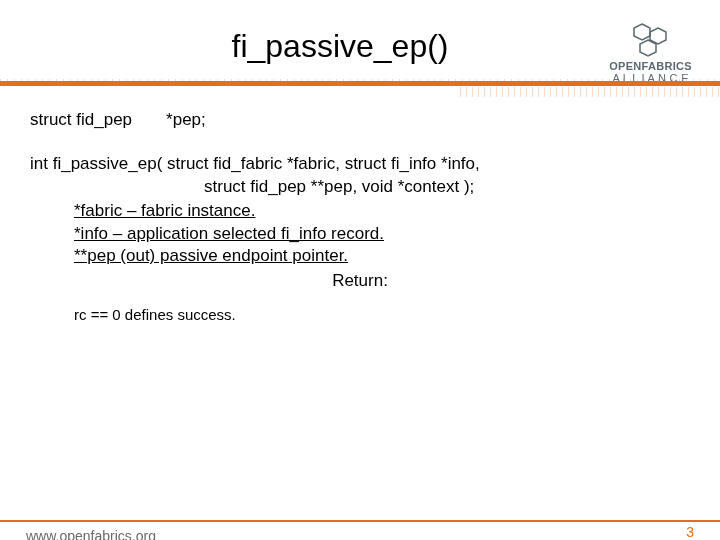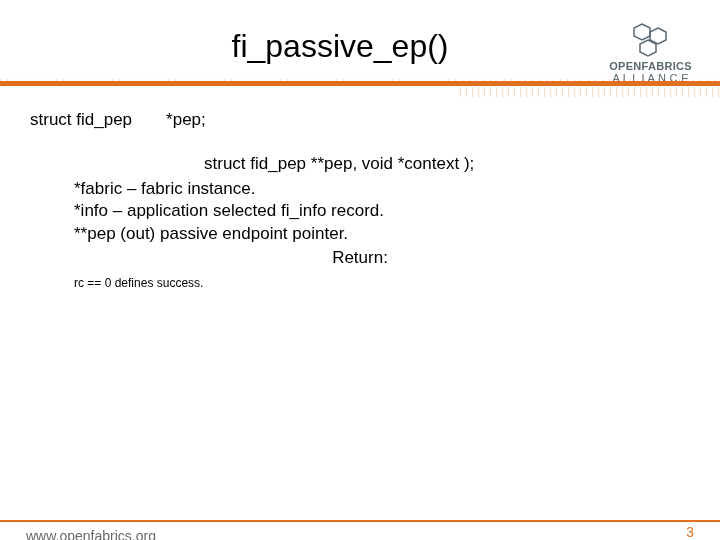--- a/index.html
+++ b/index.html
@@ -80,23 +80,23 @@
     padding: 12px 30px 0 30px;
     font-size: 17px;
     color: #000;
     line-height: 1.32;
   }
   .content .desc { margin-bottom: 22px; }
   .content .decl { margin-bottom: 22px; }
   .content .sig1 { }
   .content .sig2 { padding-left: 174px; margin-bottom: 2px; }
   .content .args-h { margin-top: 2px; }
-  .content .args { padding-left: 44px; }
+  .content .args { padding-left: 44px; text-decoration: underline; }
   .content .ret-h { margin-top: 2px; text-align: center; }
-  .content .ret { padding-left: 44px; font-size: 12px; margin-top: 6px; }
+  .content .ret { padding-left: 44px; font-size: 15px; margin-top: 13px; }
   .footer {
     position: absolute;
     left: 0;
     right: 0;
     bottom: 0;
     height: 20px;
     border-top: 2px solid #e36f1e;
     background: #fff;
   }
   .footer .url {
@@ -135,20 +135,21 @@
   <h1 class="title">fi_passive_ep()</h1>
 
   <div class="divider">
     <div class="ticks2"></div>
     <div class="bar"></div>
     <div class="ticks"></div>
   </div>
 
   <div class="content">
     <p class="decl">struct fid_pep  *pep;</p>
+    <p class="sig1">int fi_passive_ep( struct fid_fabric *fabric, struct fi_info *info,</p>
     <p class="sig2">struct fid_pep **pep, void *context );</p>
     <div class="args">
       <p>*fabric – fabric instance.</p>
       <p>*info – application selected fi_info record.</p>
       <p>**pep (out) passive endpoint pointer.</p>
     </div>
     <p class="ret-h">Return:</p>
     <p class="ret">rc == 0 defines success.</p>
   </div>
 

